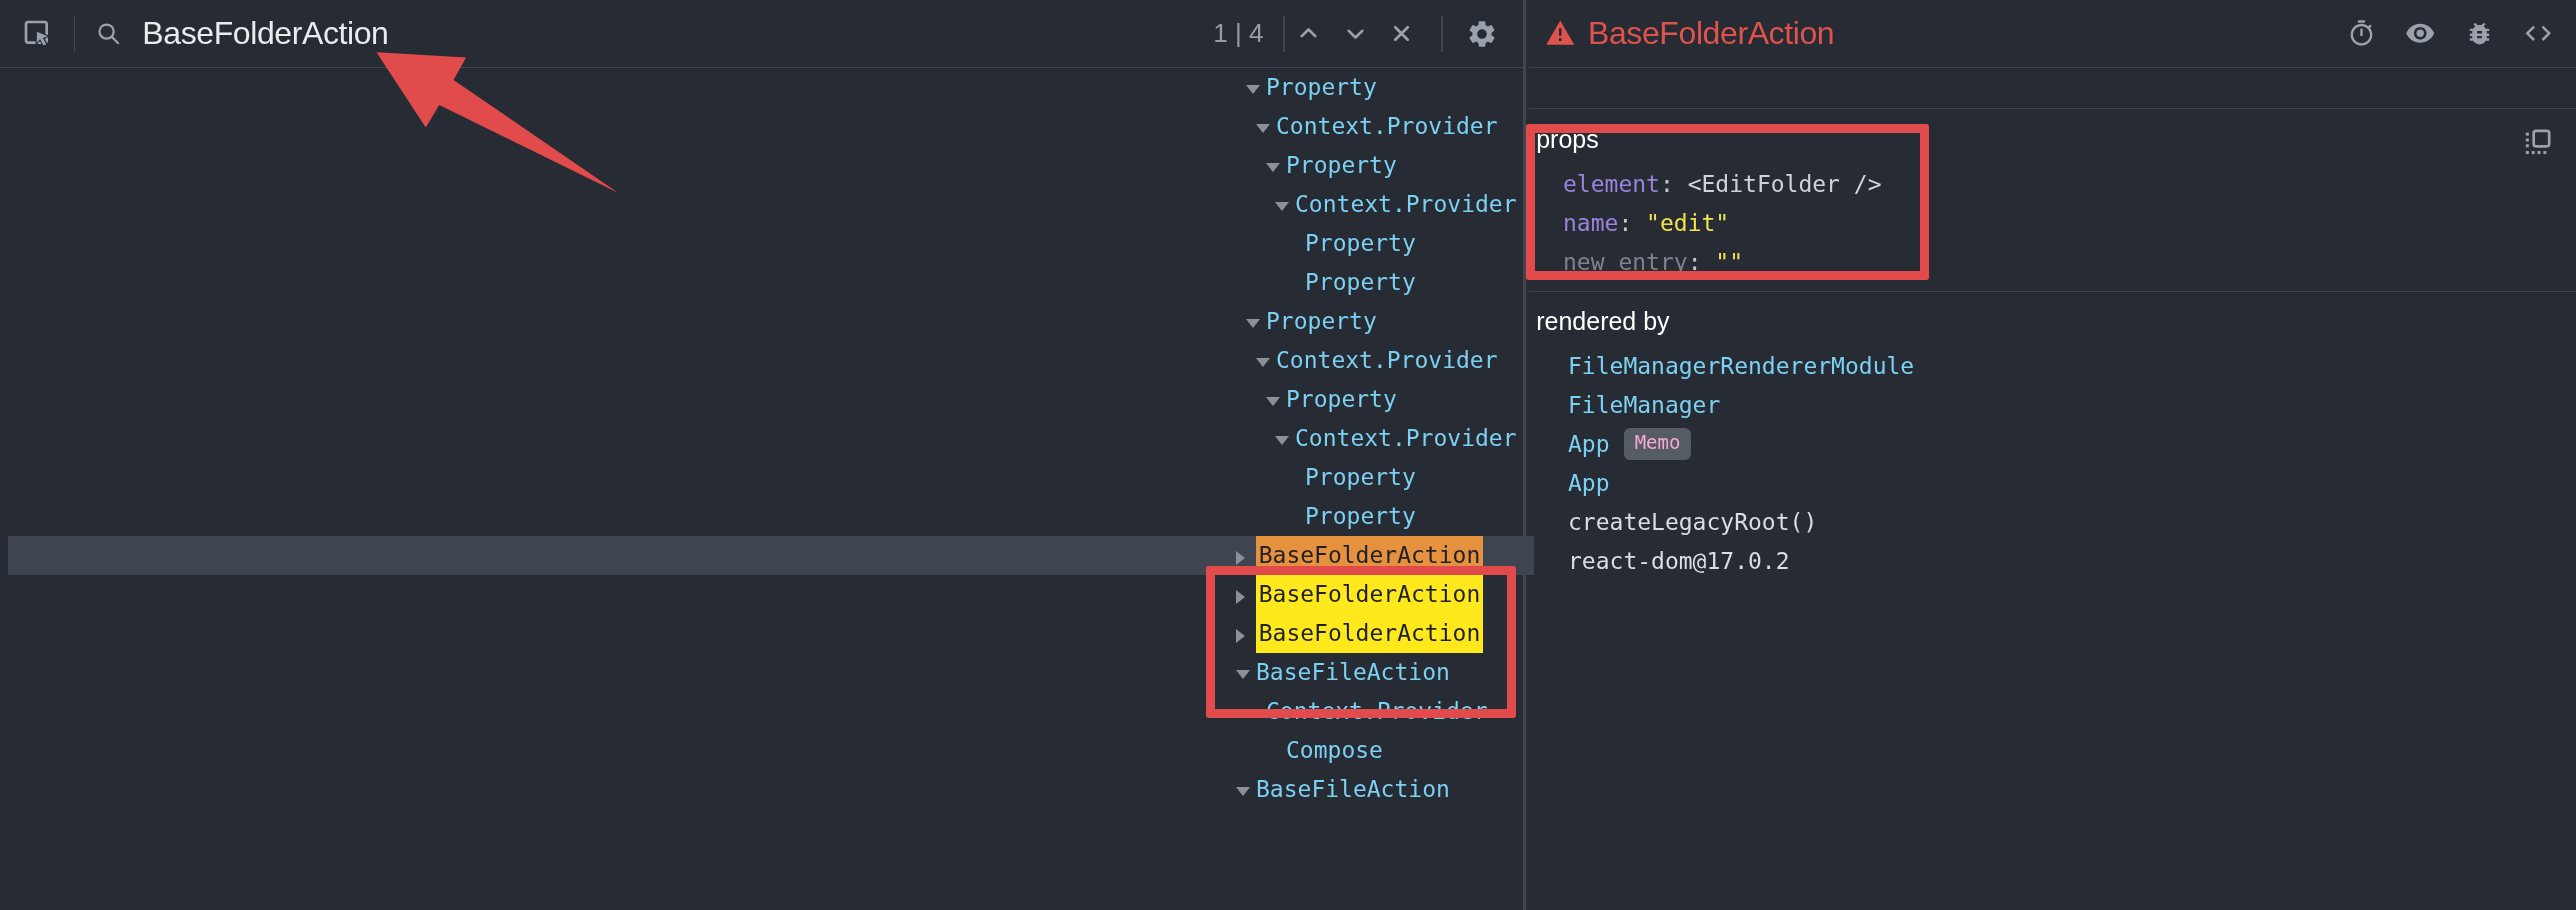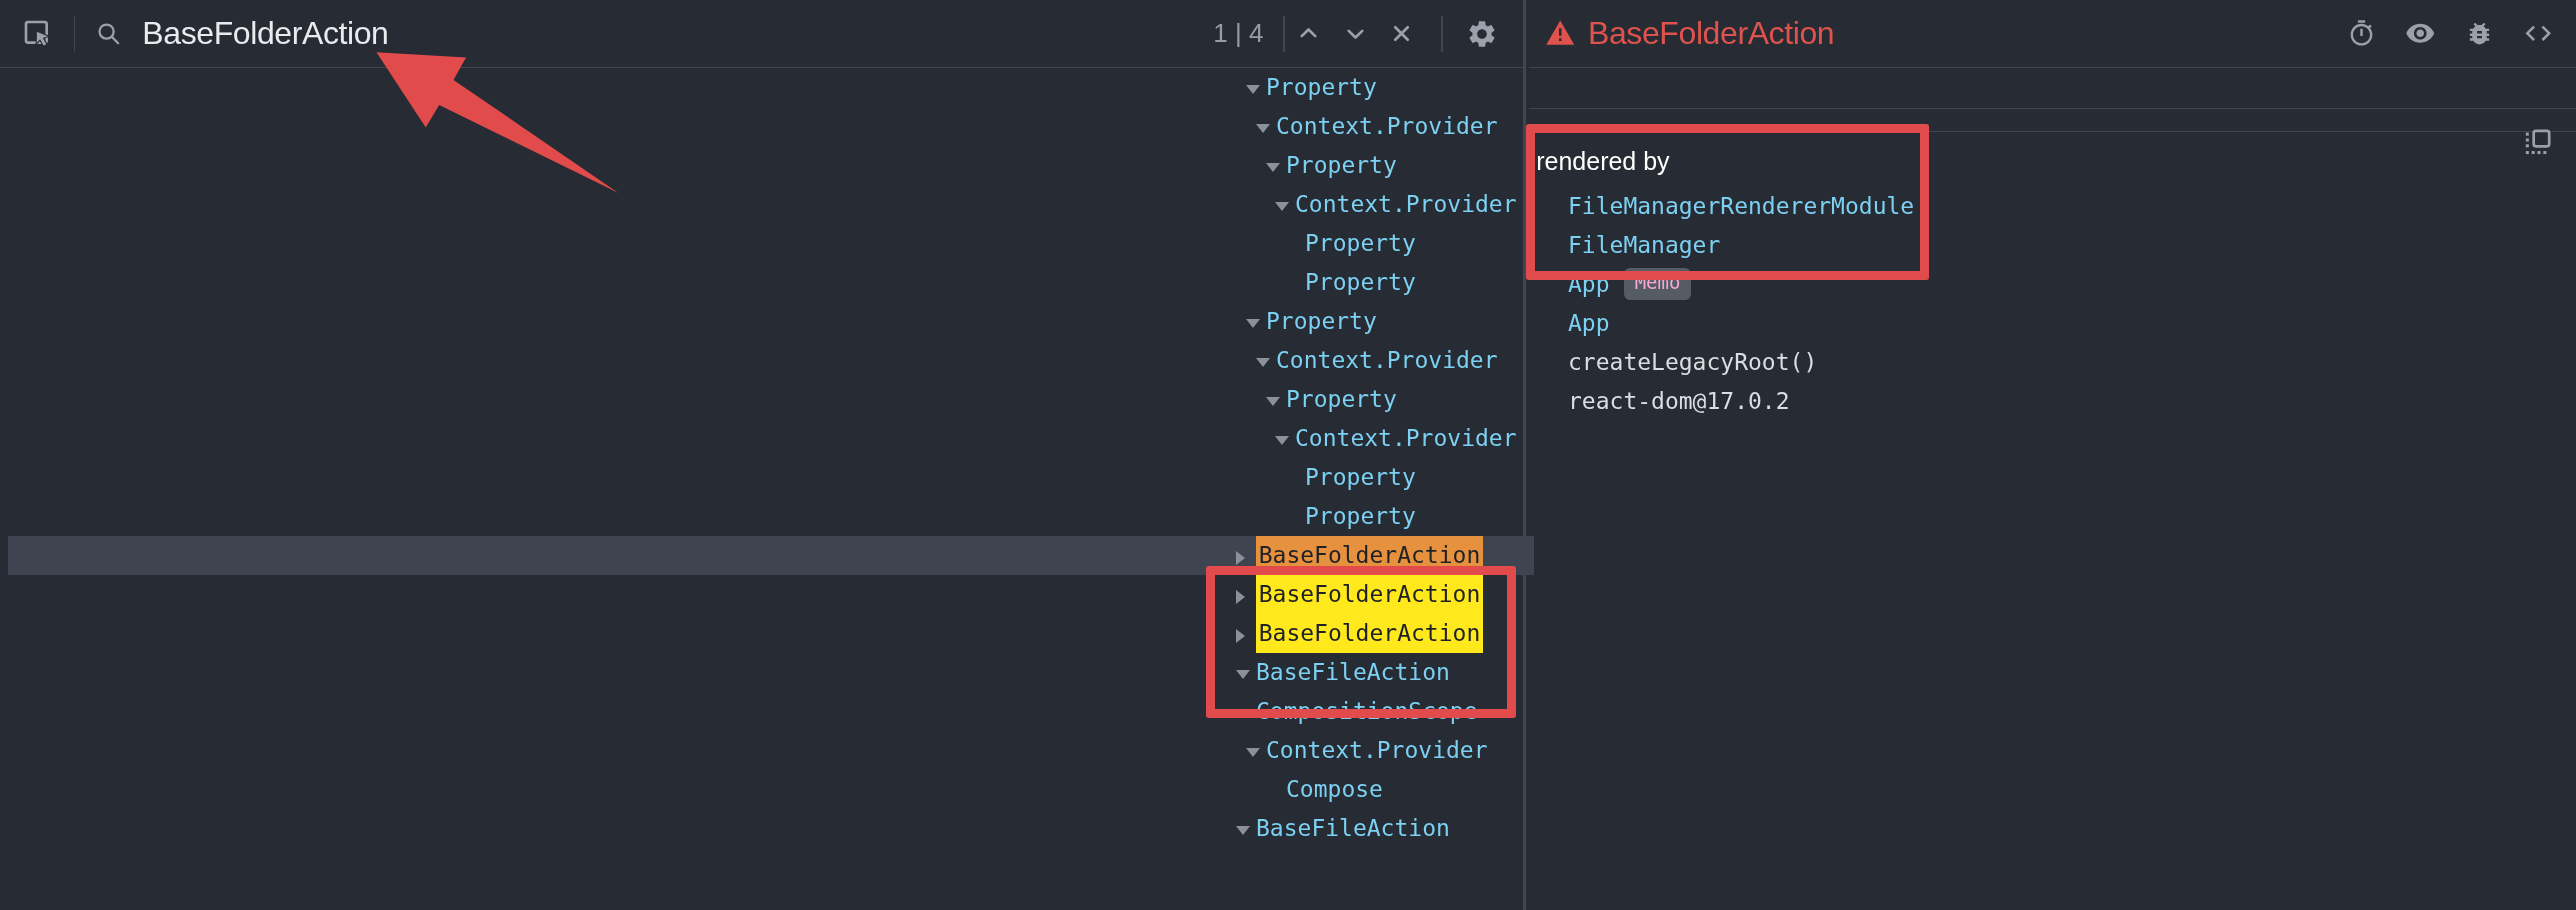--- a/index.html
+++ b/index.html
@@ -119,21 +119,20 @@
         <div class="trow" style="padding-left: 1238px;"><span class="caret down"></span><span class="tlabel">Property</span></div>
         <div class="trow" style="padding-left: 1248px;"><span class="caret down"></span><span class="tlabel">Context.Provider</span></div>
         <div class="trow" style="padding-left: 1258px;"><span class="caret down"></span><span class="tlabel">Property</span></div>
         <div class="trow" style="padding-left: 1267px;"><span class="caret down"></span><span class="tlabel">Context.Provider</span></div>
         <div class="trow" style="padding-left: 1277px;"><span class="caret none"></span><span class="tlabel">Property</span></div>
         <div class="trow" style="padding-left: 1277px;"><span class="caret none"></span><span class="tlabel">Property</span></div>
         <div class="trow selected" style="padding-left: 1228px;"><span class="caret right"></span><span class="tlabel match-current">BaseFolderAction</span></div>
         <div class="trow" style="padding-left: 1228px;"><span class="caret right"></span><span class="tlabel match">BaseFolderAction</span></div>
         <div class="trow" style="padding-left: 1228px;"><span class="caret right"></span><span class="tlabel match">BaseFolderAction</span></div>
         <div class="trow" style="padding-left: 1228px;"><span class="caret down"></span><span class="tlabel">BaseFileAction</span></div>
-        <div class="trow" style="padding-left: 1228px;"><span class="caret down"></span><span class="tlabel">CompositionScope</span></div>
         <div class="trow" style="padding-left: 1238px;"><span class="caret down"></span><span class="tlabel">Context.Provider</span></div>
         <div class="trow" style="padding-left: 1258px;"><span class="caret none"></span><span class="tlabel">Compose</span></div>
         <div class="trow" style="padding-left: 1228px;"><span class="caret down"></span><span class="tlabel">BaseFileAction</span></div>
       </div>
   </div>
 
   <div class="right-panel">
     <div class="toolbar right-toolbar">
       <span class="icon" style="color:var(--error-title);">
         <svg width="30.5" height="30.5" viewBox="0 0 24 24">
@@ -160,32 +159,38 @@
       <span class="icon rt-icon">
         <svg width="30.5" height="30.5" viewBox="0 0 24 24">
             <path fill="currentColor" d="M9.4 16.6L4.8 12l4.6-4.6L8 6l-6 6 6 6 1.4-1.4zm5.2 0l4.6-4.6-4.6-4.6L16 6l6 6-6 6-1.4-1.4z"></path>
           </svg>
       </span>
     </div>
 
     <div class="substrip"></div>
 
     <div class="section props-section">
+      <div class="sec-heading">props</div>
       <span class="icon copy-btn">
         <svg width="27" height="27" viewBox="0 0 24 24">
           <rect x="8.6" y="1.6" width="13.8" height="13.8" rx="2" fill="none" stroke="currentColor" stroke-width="2.4"></rect>
           <rect x="1.6" y="3.2" width="2.7" height="2.7" fill="currentColor"></rect>
           <rect x="1.6" y="8.4" width="2.7" height="2.7" fill="currentColor"></rect>
           <rect x="1.6" y="13.6" width="2.7" height="2.7" fill="currentColor"></rect>
           <rect x="1.6" y="19.6" width="2.7" height="2.7" fill="currentColor"></rect>
           <rect x="6.8" y="19.6" width="2.7" height="2.7" fill="currentColor"></rect>
           <rect x="12" y="19.6" width="2.7" height="2.7" fill="currentColor"></rect>
           <rect x="17.2" y="19.6" width="2.7" height="2.7" fill="currentColor"></rect>
         </svg>
       </span>
+      <div>
+          <div class="pentry"><span class="pkey purple">element</span><span class="pcolon">: </span><span class="pval plain">&lt;EditFolder /&gt;</span></div>
+          <div class="pentry"><span class="pkey purple">name</span><span class="pcolon">: </span><span class="pval string">"edit"</span></div>
+          <div class="pentry"><span class="pkey muted">new entry</span><span class="pcolon">: </span><span class="pval string">""</span></div>
+        </div>
     </div>
 
     <div class="section owners-section">
       <div class="sec-heading">rendered by</div>
       <div>
           <div class="oitem"><span class="olabel component">FileManagerRendererModule</span></div>
           <div class="oitem"><span class="olabel component">FileManager</span></div>
           <div class="oitem"><span class="olabel component">App</span><span class="obadge">Memo</span></div>
           <div class="oitem"><span class="olabel component">App</span></div>
           <div class="oitem"><span class="olabel plain">createLegacyRoot()</span></div>

